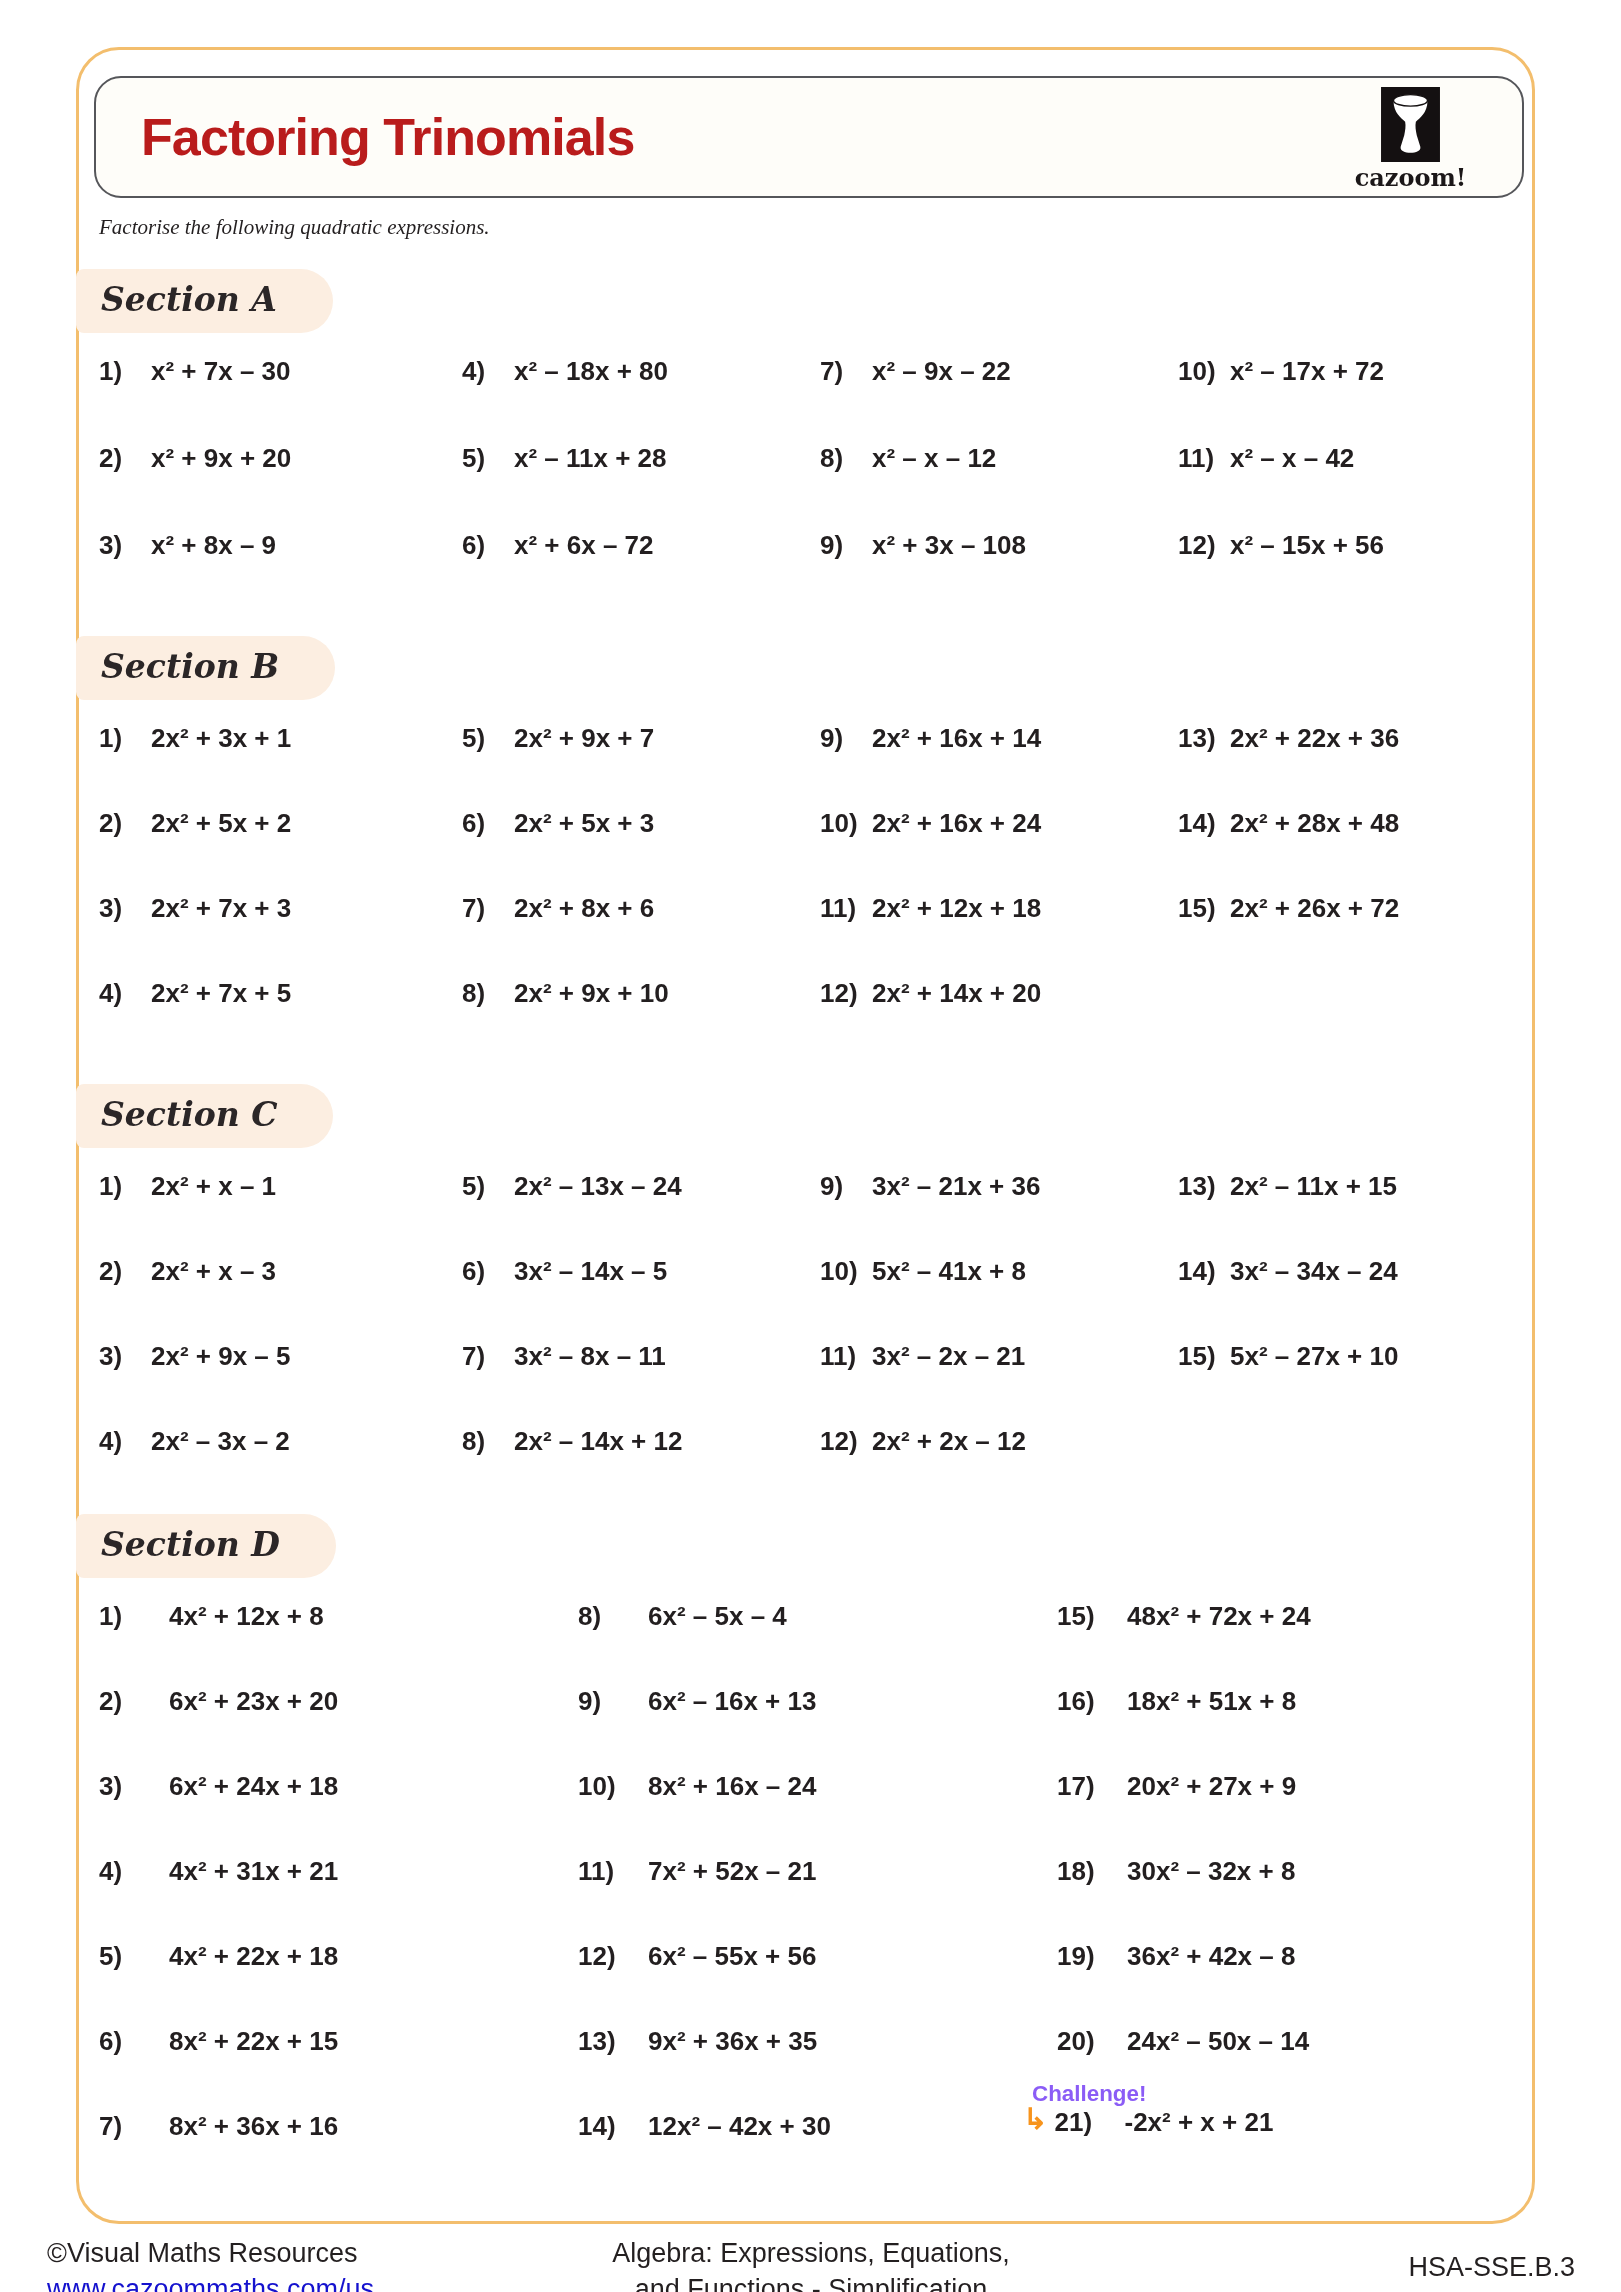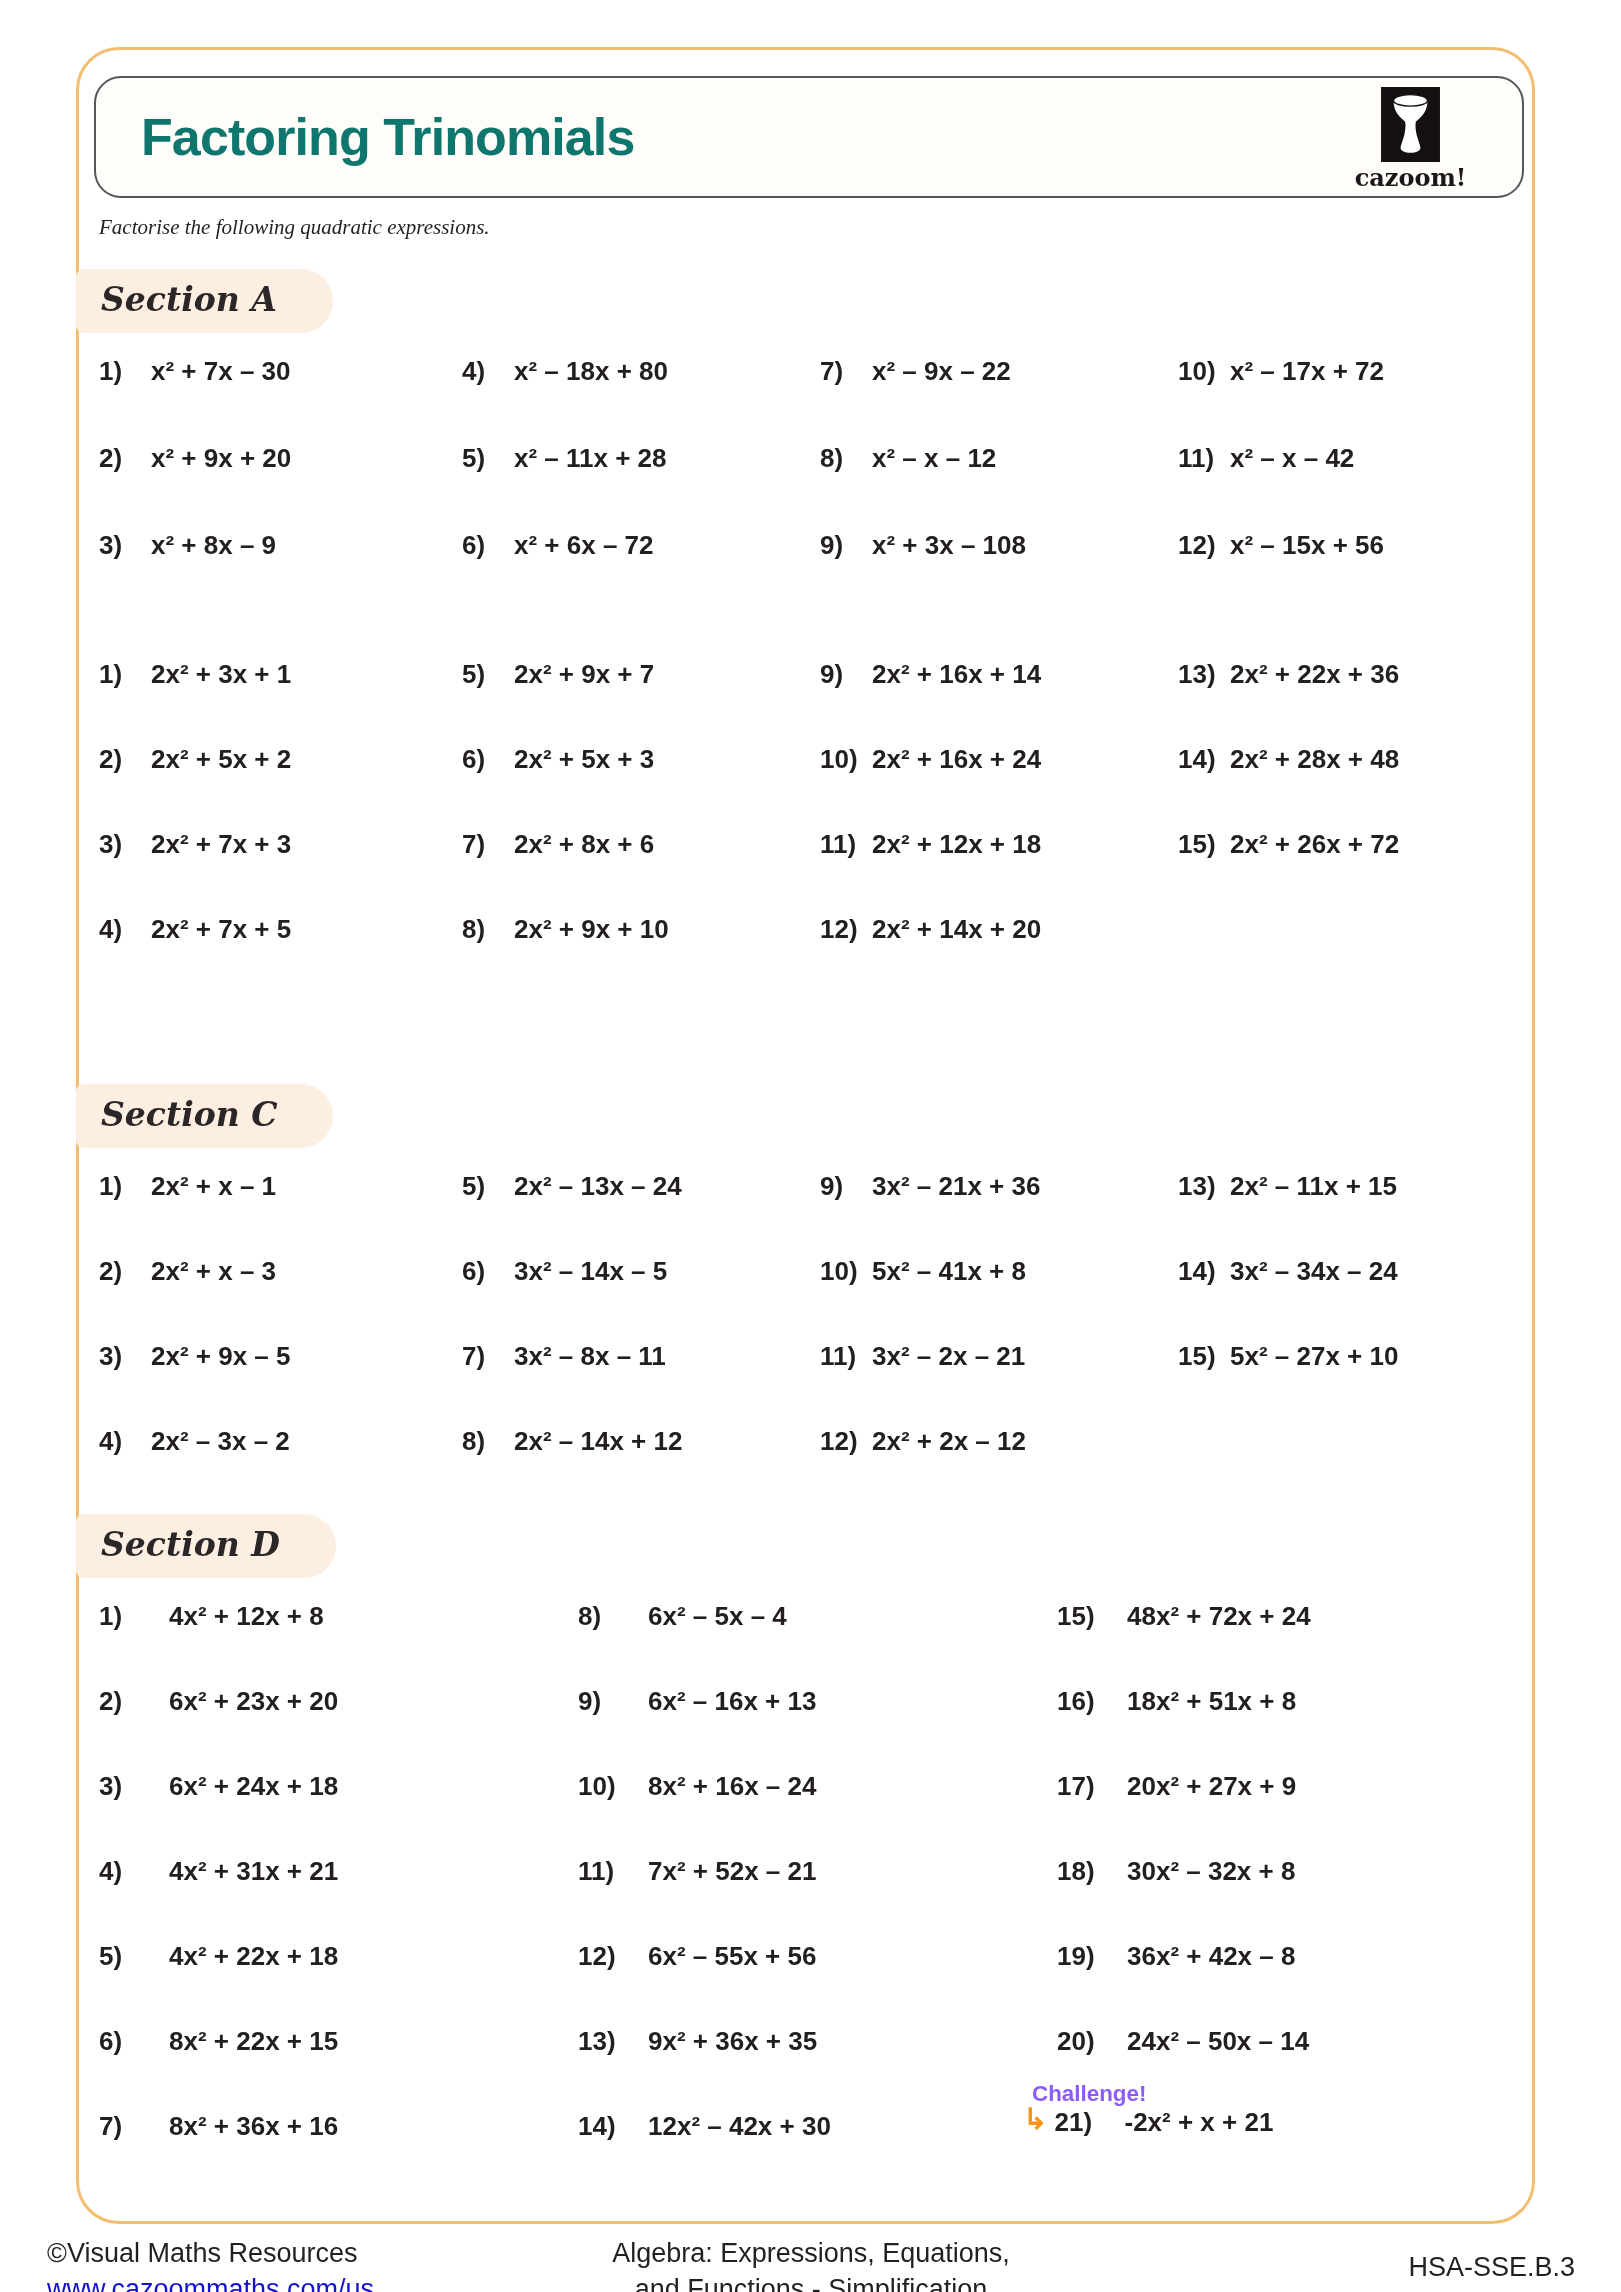--- a/index.html
+++ b/index.html
@@ -5,21 +5,21 @@
   html,body{margin:0;padding:0;background:#ffffff;}
   .page{position:relative;width:1622px;height:2293px;background:#ffffff;
         font-family:"Liberation Sans", sans-serif;color:#231F20;overflow:hidden;}
 
   .frame{position:absolute;left:76px;top:47px;width:1453px;height:2171px;
          border:3.6px solid #F3BE6D;border-radius:43px;pointer-events:none;}
 
   .title-box{position:absolute;left:94px;top:76px;width:1426px;height:118px;
              border:2.7px solid #55565A;border-radius:27px;background:#FEFDF9;
              display:flex;align-items:center;}
-  .title{font-size:52px;font-weight:bold;letter-spacing:-0.9px;color:#0f766e;
+  .title{font-size:52px;font-weight:bold;letter-spacing:-0.9px;color:#b91c1c;
          padding-left:45px;margin:0;}
   .logo{position:absolute;right:49px;top:9px;width:125px;text-align:center;}
   .logo-square{width:59px;height:75px;margin:0 auto;display:block;}
   .logo-text{font-family:"DejaVu Serif", serif;font-weight:bold;font-size:24px;
              color:#1b1718;margin-top:0.9px;}
 
   .instruction{position:absolute;left:99px;top:215px;
                font-family:"Liberation Serif", serif;font-style:italic;
                font-size:21px;color:#231F20;}
 
@@ -119,20 +119,21 @@
           <span class="qe">x² – x – 42</span>
         </div>
       <div class="q">
           <span class="qn">12)</span>
           <span class="qe">x² – 15x + 56</span>
         </div>
     </div>
   </div>
 
   <div class="section" style="top:636px">
+    <div class="pill">Section B</div>
     <div class="grid grid-b">
       <div class="q">
           <span class="qn">1)</span>
           <span class="qe">2x² + 3x + 1</span>
         </div>
       <div class="q">
           <span class="qn">2)</span>
           <span class="qe">2x² + 5x + 2</span>
         </div>
       <div class="q">

